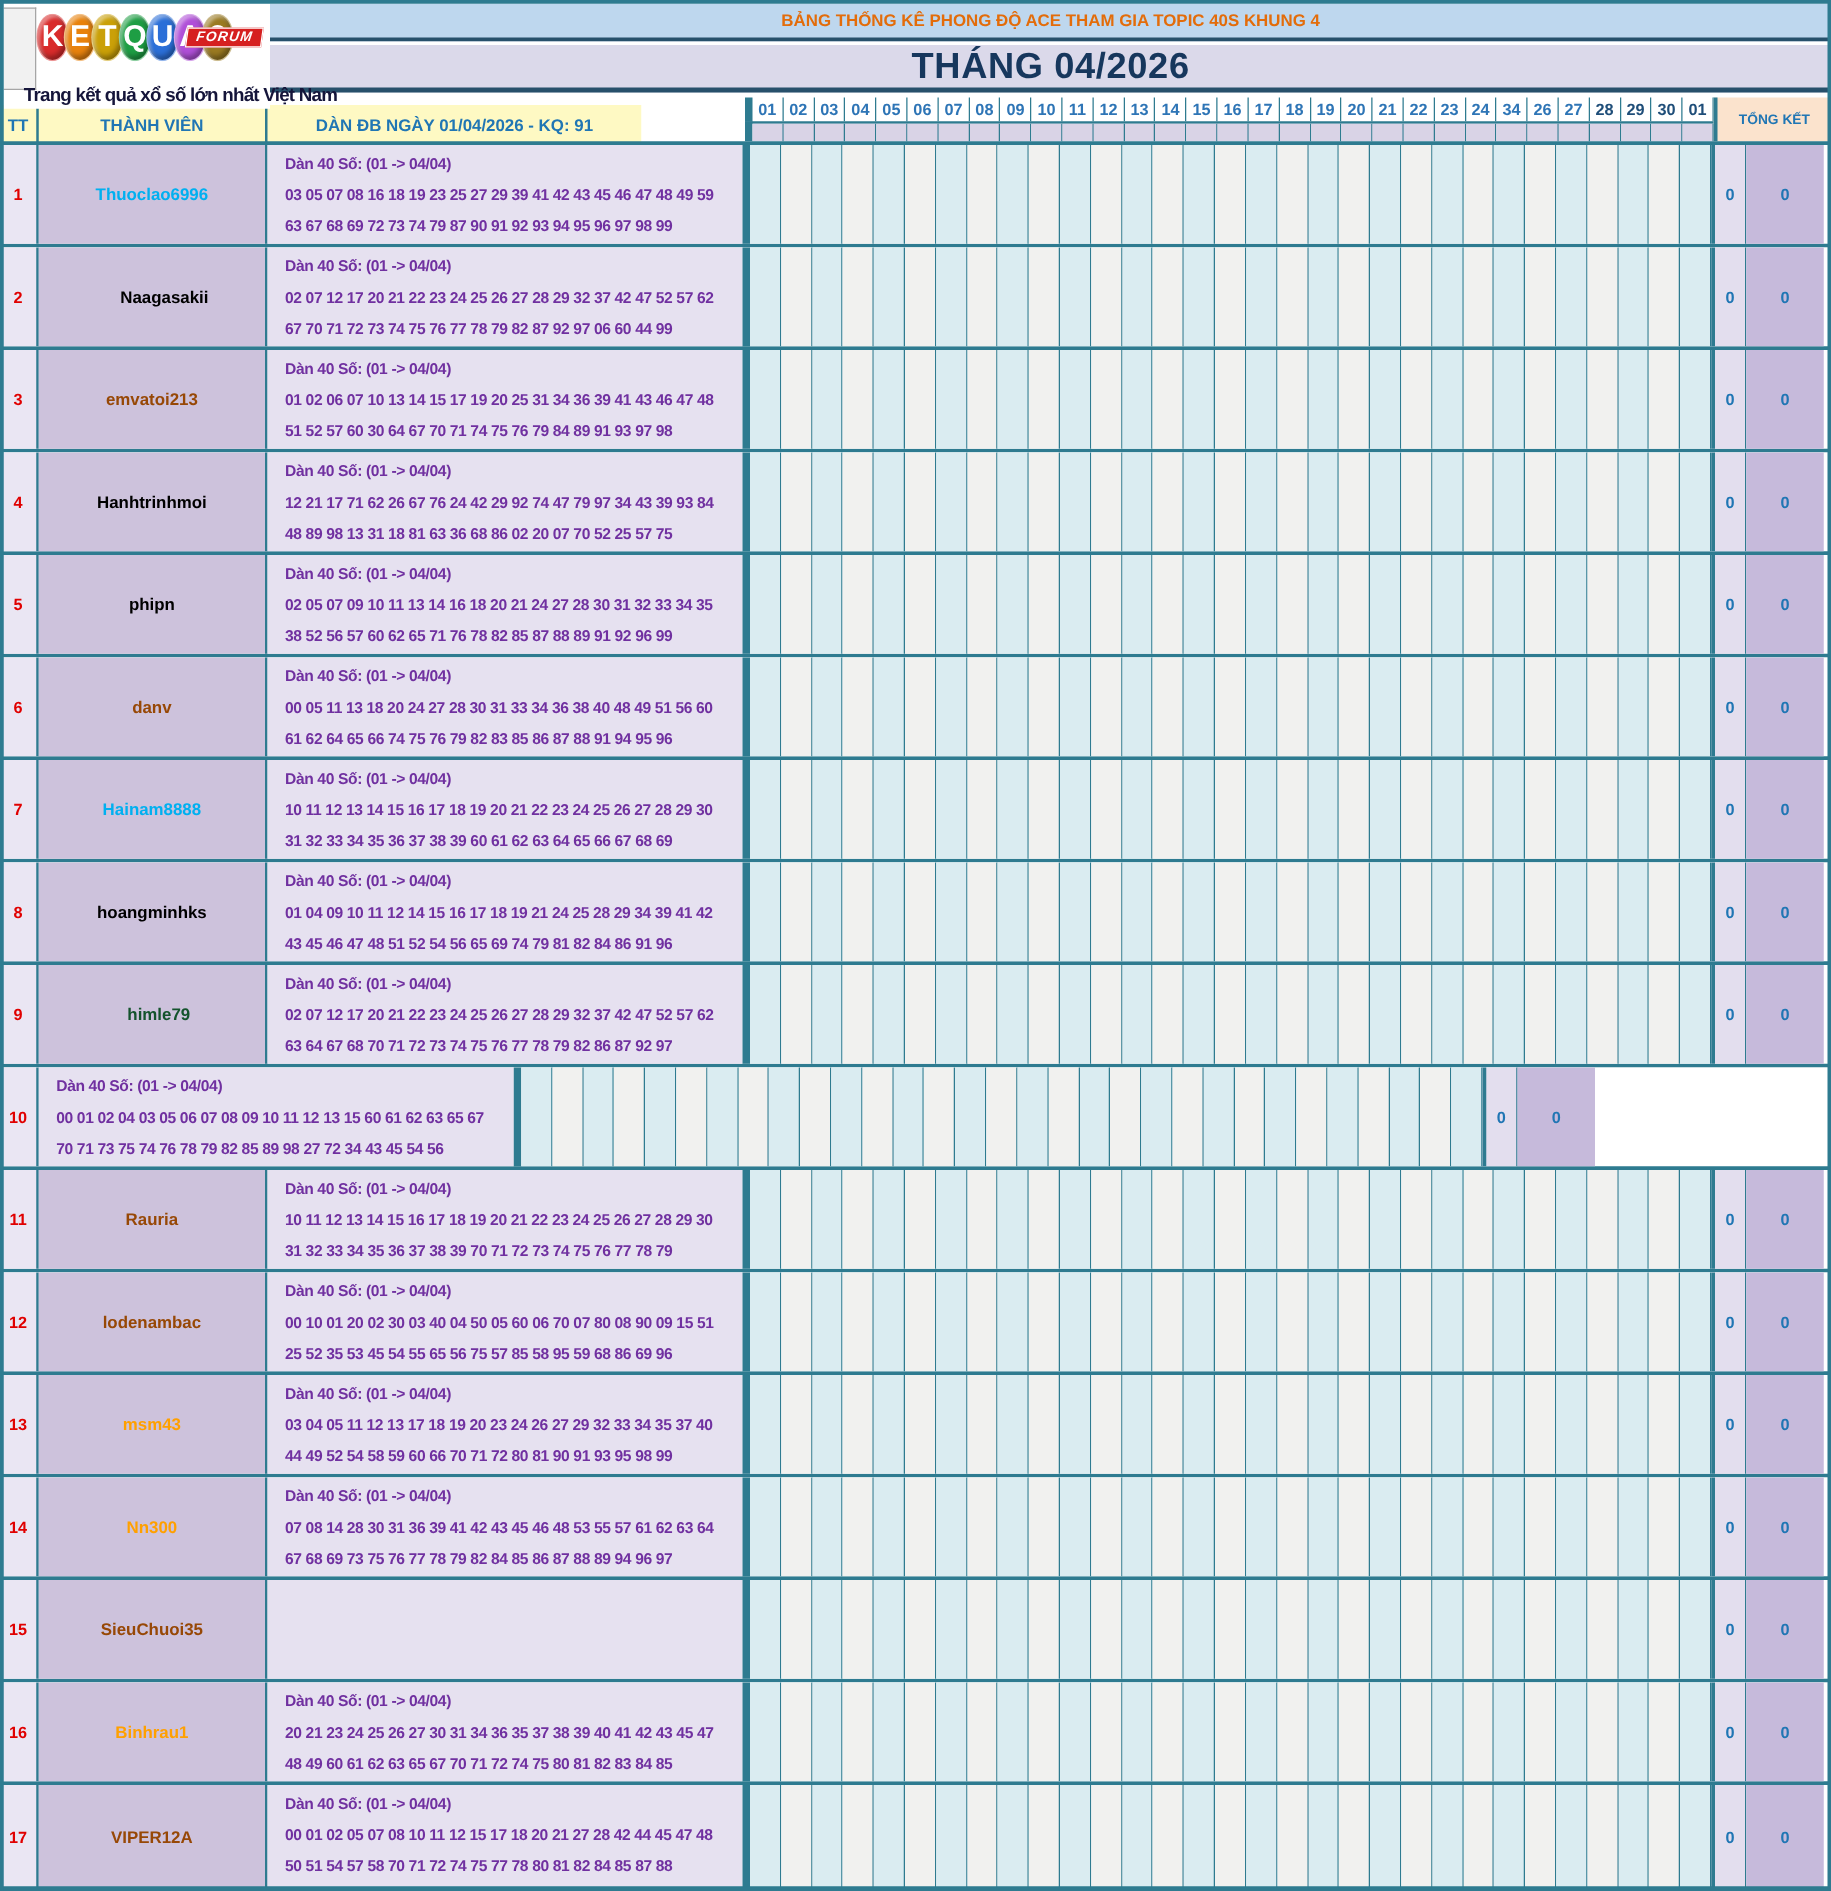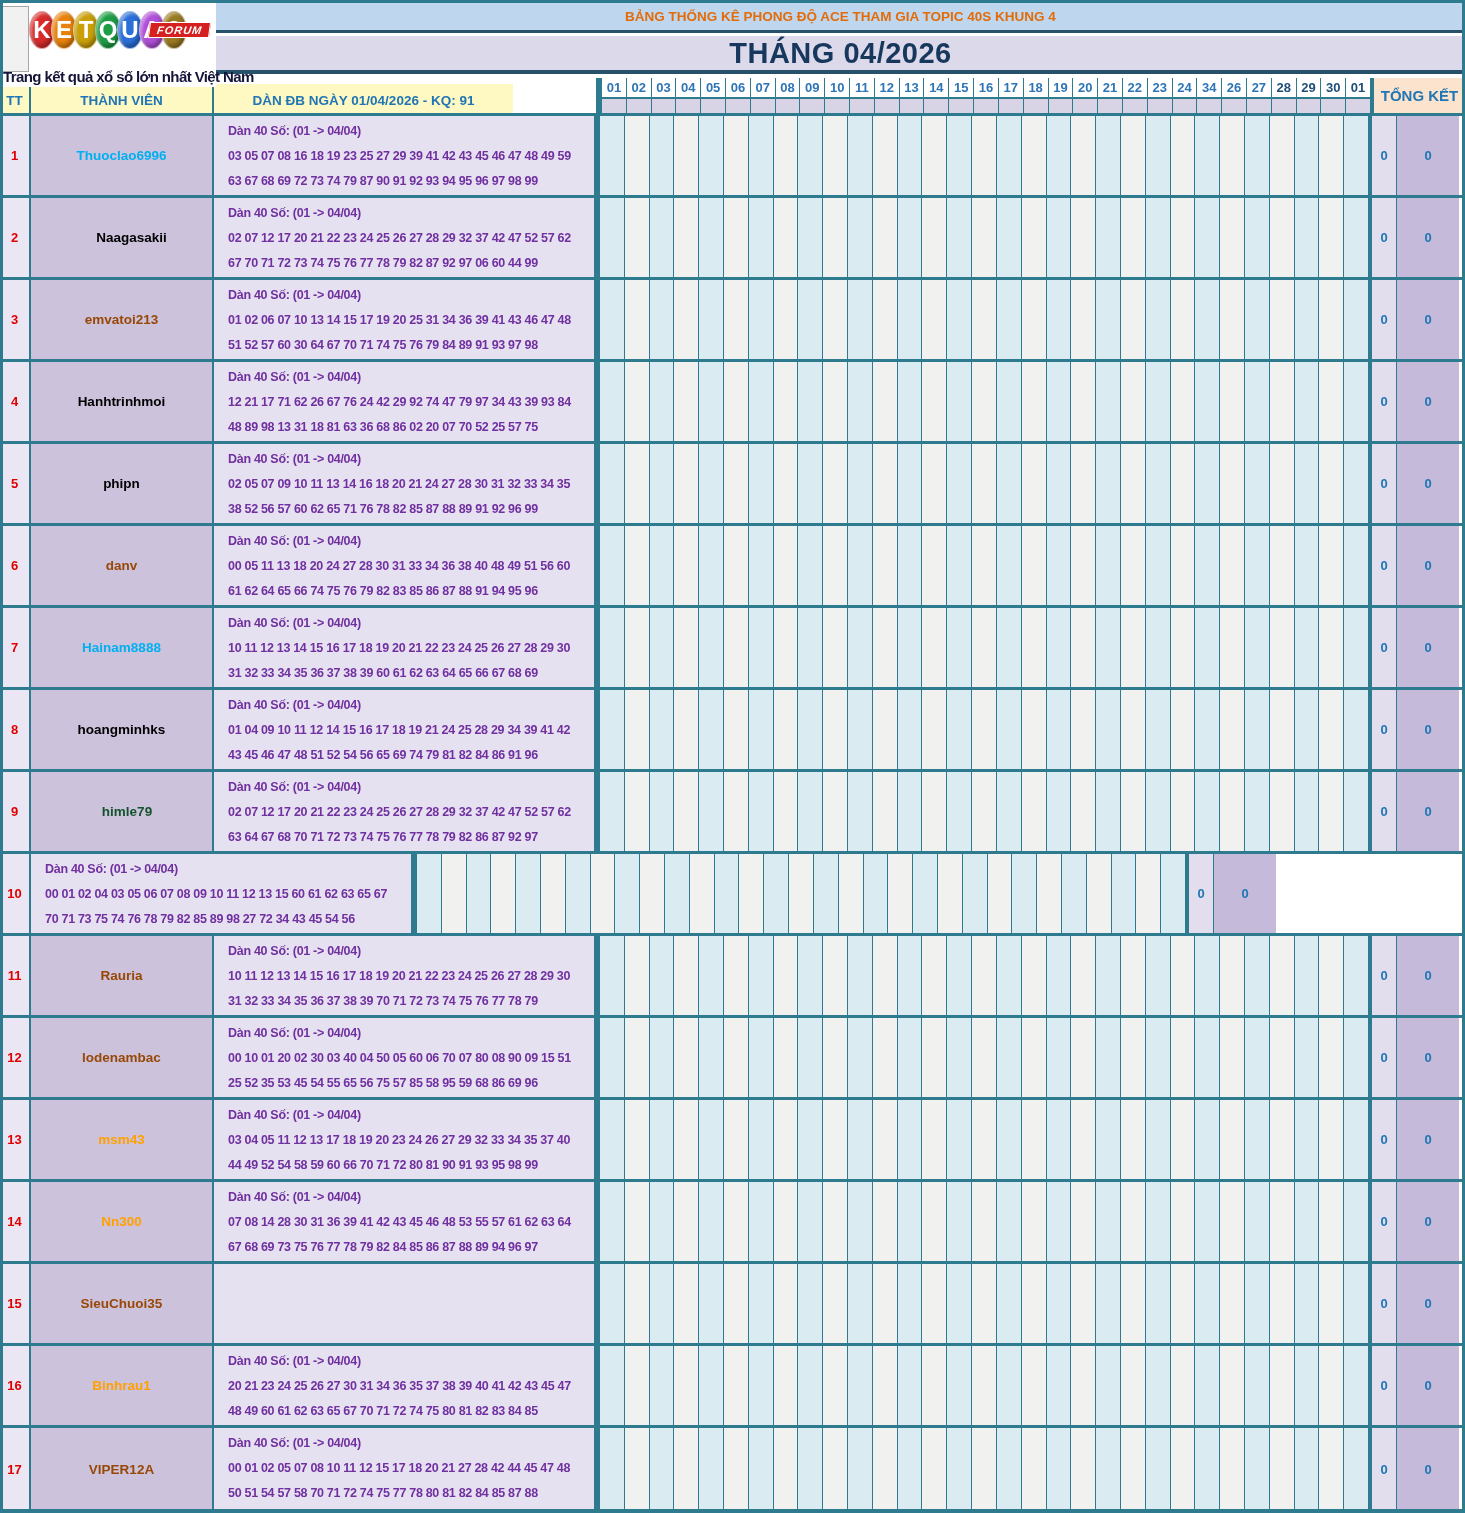--- a/index.html
+++ b/index.html
@@ -57,21 +57,21 @@
   .dh-cell.dark { color:#1f4e79; }
   .day-sub {
     position:absolute; top:97px; left:596px; width:775px; height:16px;
     display:grid; grid-template-columns:repeat(31,1fr);
     border-left:6px solid #2e7b90; border-top:2px solid #2e7b90;
   }
   .ds-cell { background:#d9d3e6; border-right:1px solid #2e7b90; }
   .tk-head {
     position:absolute; top:78px; left:1371px; width:94px; height:35px;
     background:#fbe3cd; display:flex; align-items:center; justify-content:center;
-    color:#2076b4; font-weight:bold; font-size:15px;
+    color:#2076b4; font-weight:bold; font-size:11px;
     border-left:3px solid #2e7b90;
   }
   .hdr-bottom { position:absolute; top:113px; left:0; width:1465px; height:3px; background:#2e7b90; }
 
   
   .logo-box {
     position:absolute; top:3px; left:3px; width:213px; height:84px;
     background:#ffffff; z-index:5;
   }
   .corner-tab {
@@ -87,21 +87,21 @@
     box-shadow: inset -2px -3px 4px rgba(0,0,0,.35), inset 2px 2px 3px rgba(255,255,255,.45);
     border:1px solid rgba(255,255,255,.5);
   }
   .forum-badge {
     position:absolute; top:19px; right:6px;
     background:#d62020; color:#fff; font-style:italic; font-weight:bold;
     font-size:11px; padding:1px 7px; transform:skewX(-8deg);
     border:1px solid #fff; letter-spacing:1px;
   }
   .tagline {
-    position:absolute; bottom:2px; left:0; width:100%;
+    position:absolute; bottom:2px; left:16px; width:100%;
     color:#15153a; font-weight:bold; font-size:15px; letter-spacing:-0.6px;
     text-align:center; white-space:nowrap;
   }
 
   
   .rows { position:absolute; top:116px; left:0; width:1465px; }
   .row { display:flex; height:82px; border-bottom:3px solid #2e7b90; background:#fff; }
   .row:last-child { border-bottom:none; }
   .c-tt {
     width:31px; background:#eae6f3; border-right:2px solid #2e7b90;

